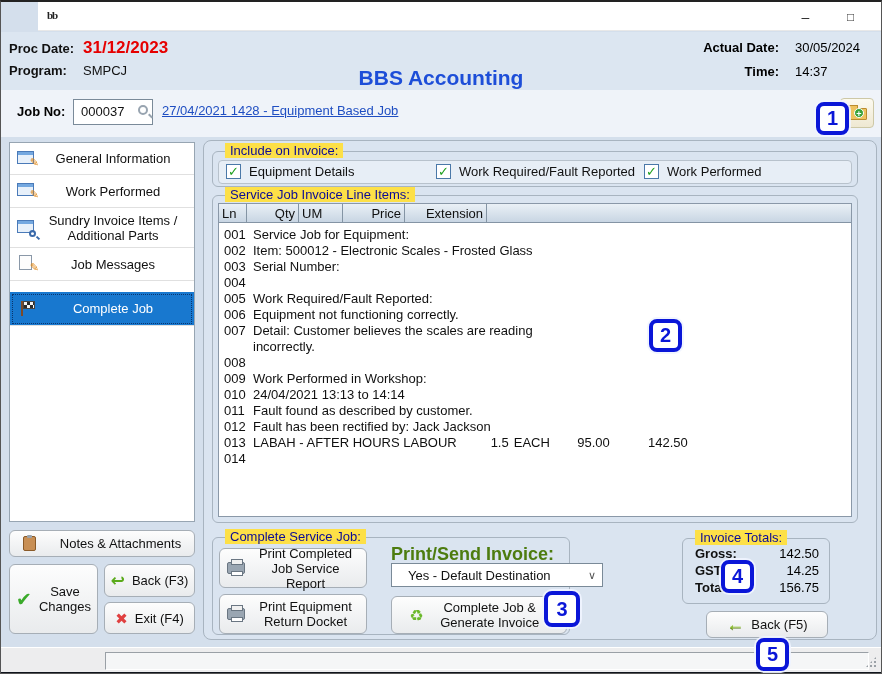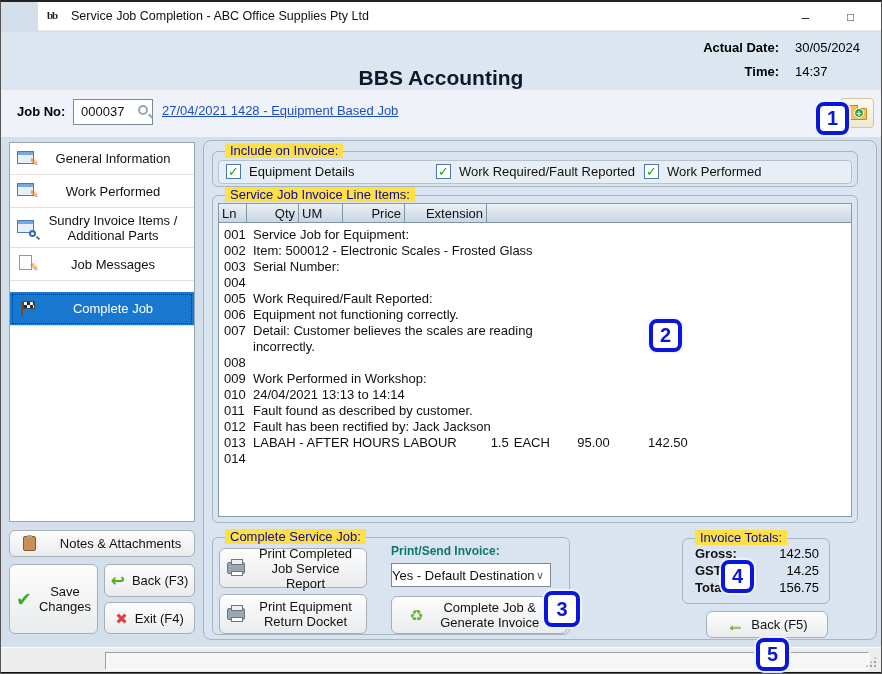--- a/index.html
+++ b/index.html
@@ -18,21 +18,21 @@
             justify-content:center; font-size:14px; color:#333; cursor:default; }
   .winbtn.min { right:90px; } .winbtn.max { right:45px; font-size:12px; } .winbtn.close { right:0; font-size:16px; }
 
   
   .header { position:absolute; left:0; top:30px; width:100%; height:58px; background:#dce6f1; }
   .hdr-left { position:absolute; left:8px; top:6px; font-size:13px; }
   .lblrow { display:flex; align-items:baseline; height:25px; }
   .blbl { font-weight:bold; color:#111; width:66px; }
   .proc-date { color:#e60000; font-weight:bold; font-size:17px; margin-left:8px; }
   .program-val { color:#111; margin-left:8px; }
-  .hdr-center { position:absolute; left:0; right:0; top:34px; text-align:center; color:#0f172a; }
+  .hdr-center { position:absolute; left:0; right:0; top:34px; text-align:center; color:#1d4ed8; }
   .app-title { font-size:21px; font-weight:bold; line-height:24px; }
   .app-subtitle { font-size:16px; font-weight:bold; line-height:20px; }
   .hdr-right { position:absolute; right:12px; top:8px; font-size:13px; }
   .hdr-right .lblrow { justify-content:flex-end; height:24px; }
   .rlbl { font-weight:bold; }
   .rval { width:74px; text-align:left; margin-left:16px; }
 
   
   .jobbar { position:absolute; left:0; top:88px; width:100%; height:47px; background:#eff3f9; }
   .job-lbl { position:absolute; left:16px; top:14px; font-weight:bold; font-size:13px; }
@@ -137,24 +137,24 @@
 
   .csj-group { left:8px; top:396px; width:358px; height:98px; }
   .pr-btn1 { left:6px; top:10px; width:148px; height:40px; }
   .pr-btn2 { left:6px; top:56px; width:148px; height:40px; }
   .printer { width:18px; height:12px; background:#9aa6b2; border:1px solid #6a7682; border-radius:2px;
              position:relative; }
   .printer::before { content:""; position:absolute; left:3px; top:-4px; width:10px; height:4px;
                      background:#f0f0f0; border:1px solid #6a7682; }
   .printer::after { content:""; position:absolute; left:3px; bottom:-3px; width:10px; height:3px;
                     background:#fff; border:1px solid #6a7682; }
-  .ps-label { position:absolute; left:178px; top:6px; font-size:12px; font-weight:bold; color:#0f766e; }
-  .select { position:absolute; left:178px; top:25px; width:160px; height:24px; background:#fff;
+  .ps-label { position:absolute; left:178px; top:6px; font-size:18px; font-weight:bold; color:#4d7c0f; }
+  .select { position:absolute; left:178px; top:25px; width:212px; height:24px; background:#fff;
             border:1px solid #7a8a98; font-size:13px; color:#111; display:flex; align-items:center;
-            padding-left:0; }
+            padding-left:16px; }
   .select .chev { position:absolute; right:6px; color:#555; font-size:11px; }
   .complete-btn { left:178px; top:58px; width:176px; height:38px; }
   .recycle { color:#6ab82a; font-size:16px; font-weight:bold; }
 
   .totals-group { left:478px; top:397px; width:148px; height:66px; }
   .tot-row { display:flex; justify-content:space-between; padding:0 10px 0 12px; font-size:13px;
              height:17px; line-height:17px; }
   .tot-row .tl { font-weight:bold; color:#111; }
   .totals-body { padding-top:6px; }
   .back5-btn { left:502px; top:470px; width:122px; height:27px; }
@@ -180,27 +180,36 @@
   .badge-4 { left:720px; top:558px; }
   .badge-5 { left:755px; top:636px; }
 </style>
 </head>
 <body>
 
 <div class="window">
 
   <div class="titlebar">
     <span class="app-logo">bb</span>
-    <span class="title-text">Service Job Completion - ABC Office Supplies Pty Ltd</span>
     <span class="winbtn min">–</span>
     <span class="winbtn max">□</span>
     <span class="winbtn close">×</span>
   </div>
 
   <div class="header">
+    <div class="hdr-left">
+      <div class="lblrow">
+        <span class="blbl">Proc Date:</span>
+        <span class="proc-date">31/12/2023</span>
+      </div>
+      <div class="lblrow">
+        <span class="blbl">Program:</span>
+        <span class="program-val">SMPCJ</span>
+      </div>
+    </div>
     <div class="hdr-center">
       <div class="app-title">BBS Accounting</div>
       <div class="app-subtitle">Service Job Completion</div>
     </div>
     <div class="hdr-right">
       <div class="lblrow">
         <span class="rlbl">Actual Date:</span>
         <span class="rval">30/05/2024</span>
       </div>
       <div class="lblrow">

